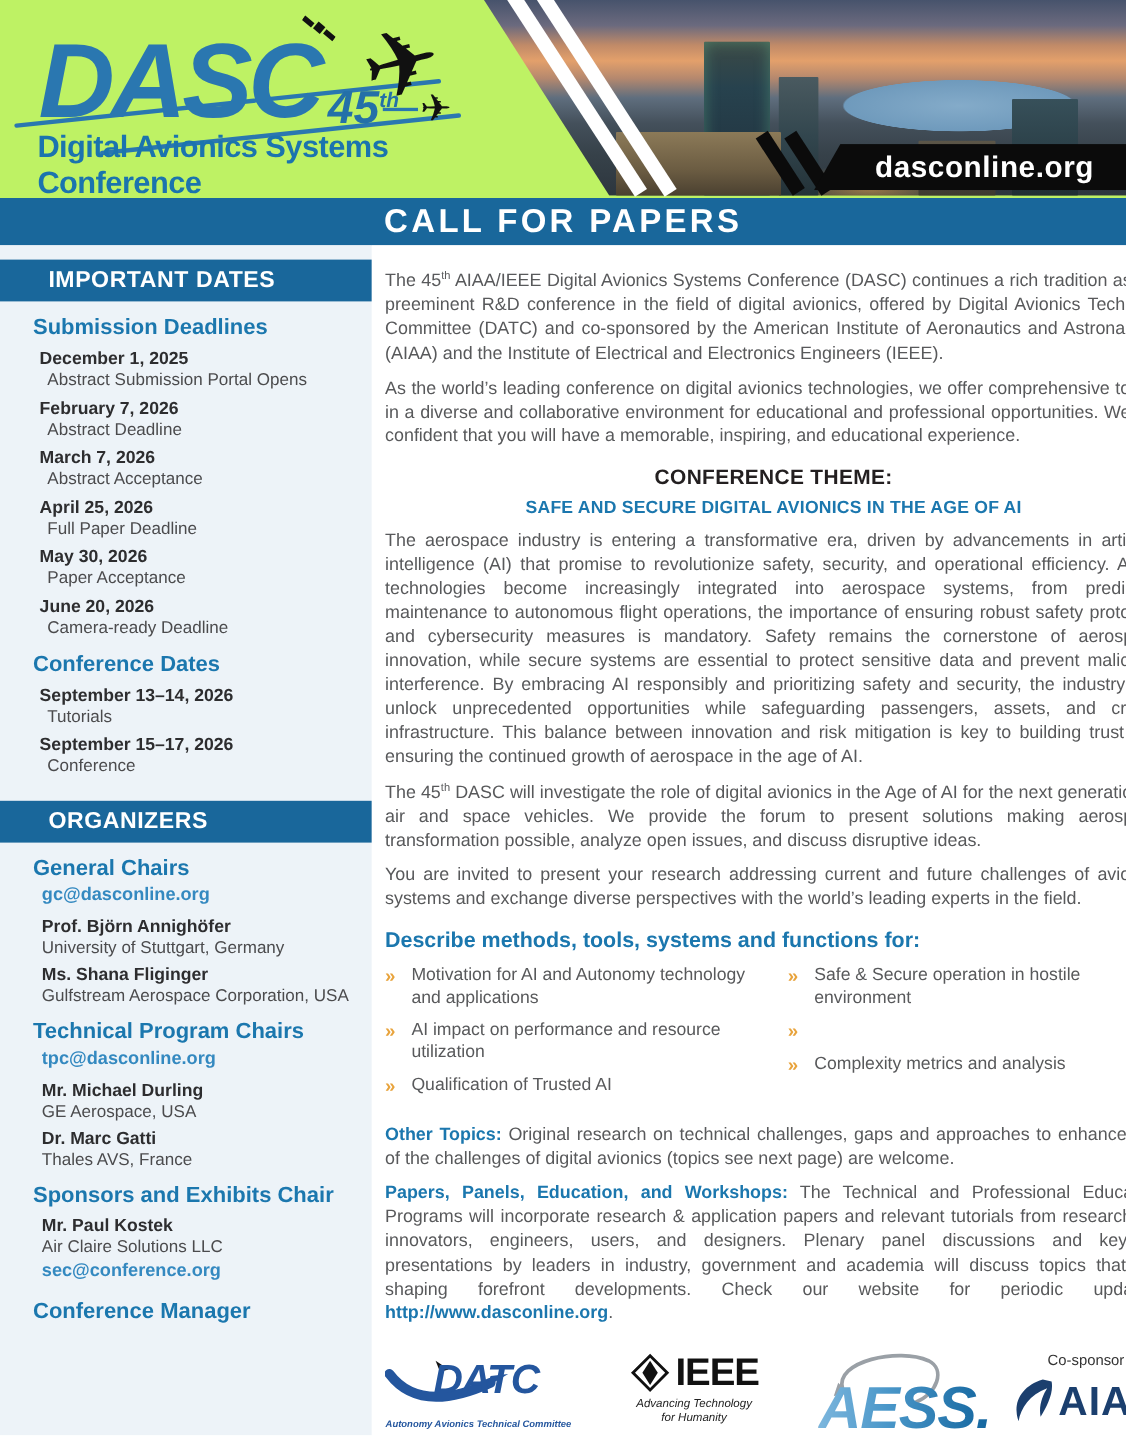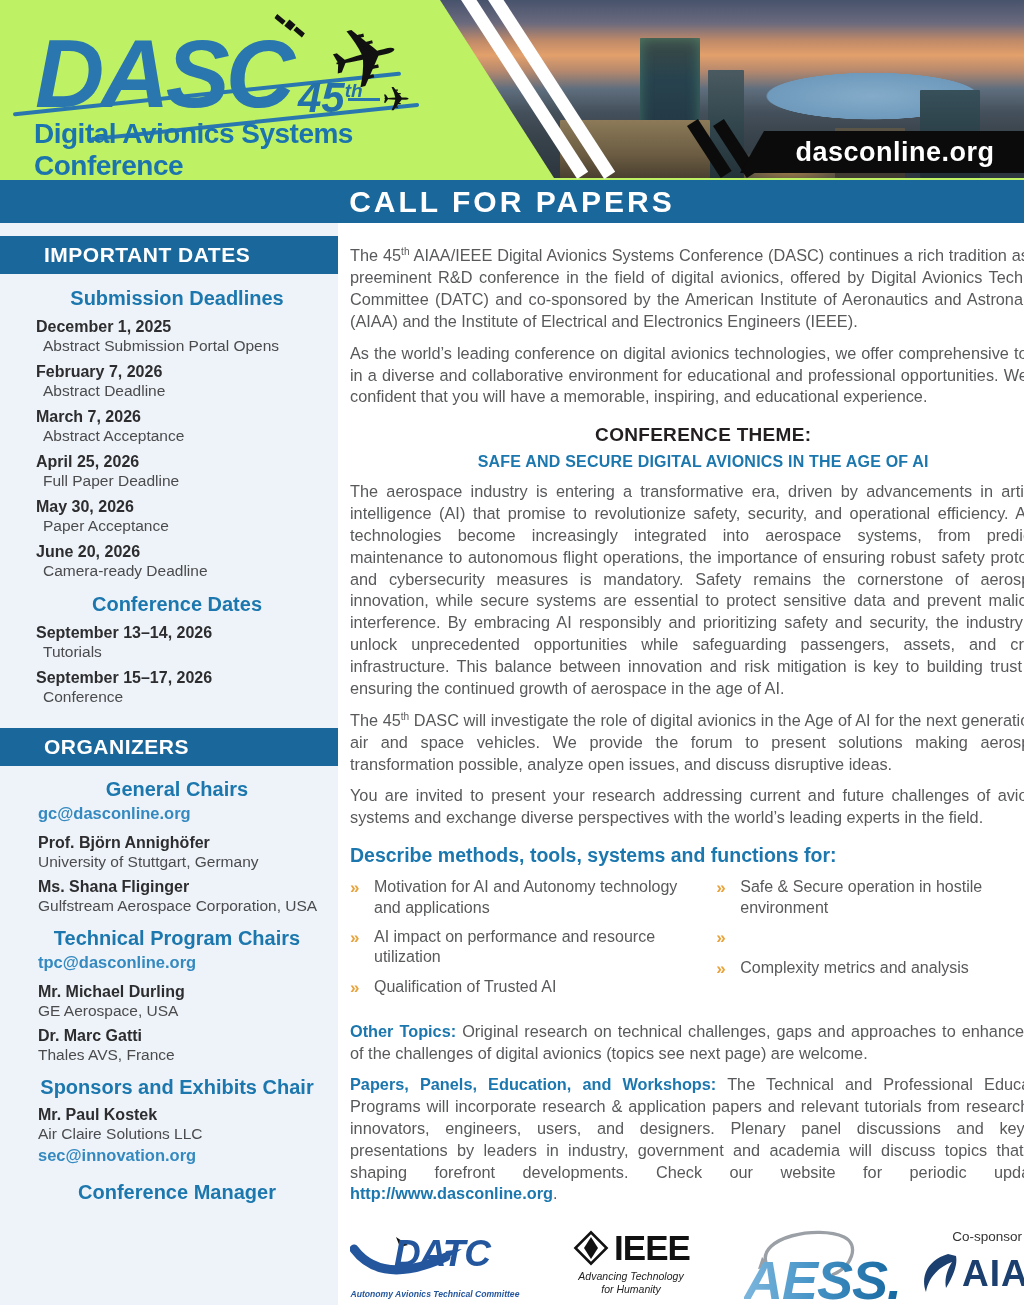--- a/index.html
+++ b/index.html
@@ -52,21 +52,21 @@
 
   
   .cfp-bar { width:1024px; height:43px; background:#19679b; display:flex; align-items:center; justify-content:center; }
   .cfp-bar h1 { color:#fff; font-size:30px; font-weight:700; letter-spacing:3px; }
 
   
   .content { display:flex; width:1024px; height:1082px; }
   .sidebar { width:338px; min-width:338px; background:#edf3f8; padding-top:13px; height:1082px; }
   .side-bar-head { background:#19679b; color:#fff; font-size:21px; font-weight:700; letter-spacing:0.5px; padding:7px 0 7px 44px; }
   .side-pad { padding:0 14px 0 30px; }
-  .side-section-h { color:#1b77ae; font-size:20px; font-weight:700; margin-top:13px;text-align:center; }
+  .side-section-h { color:#1b77ae; font-size:20px; font-weight:700; margin-top:13px; }
   .date-item { margin-top:8px; }
   .date-item .d { font-size:16px; font-weight:700; color:#2d2d2f; margin-left:6px; }
   .date-item .l { font-size:15.5px; color:#4b4b4d; margin-left:13px; margin-top:1px; }
   .org-group { margin-top:12px; }
   .org-email { color:#3489c0; font-size:16.5px; font-weight:700; margin:3px 0 4px 8px; display:inline-block; text-decoration:none; }
   .person { margin-top:7px; margin-left:8px; }
   .person .n { font-size:16px; font-weight:700; color:#2d2d2f; }
   .person .a { font-size:15.5px; color:#4b4b4d; margin-top:1px; }
 
   .main { flex:1; padding:12px 38px 0 12px; background:#fff; }
@@ -215,21 +215,21 @@
             <div class="n">Dr. Marc Gatti</div>
             <div class="a">Thales AVS, France</div>
           </div>
         </div>
 
         <div class="org-group">
           <div class="side-section-h" style="margin-top:0;">Sponsors and Exhibits Chair</div>
           <div class="person">
             <div class="n">Mr. Paul Kostek</div>
             <div class="a">Air Claire Solutions LLC</div>
-            <a class="org-email" style="margin-left:0;" href="#">sec@innovation.org</a>
+            <a class="org-email" style="margin-left:0;" href="#">sec@conference.org</a>
           </div>
         </div>
 
         <div class="org-group">
           <div class="side-section-h" style="margin-top:0;">Conference Manager</div>
         </div>
 
       </div>
     </aside>
 

